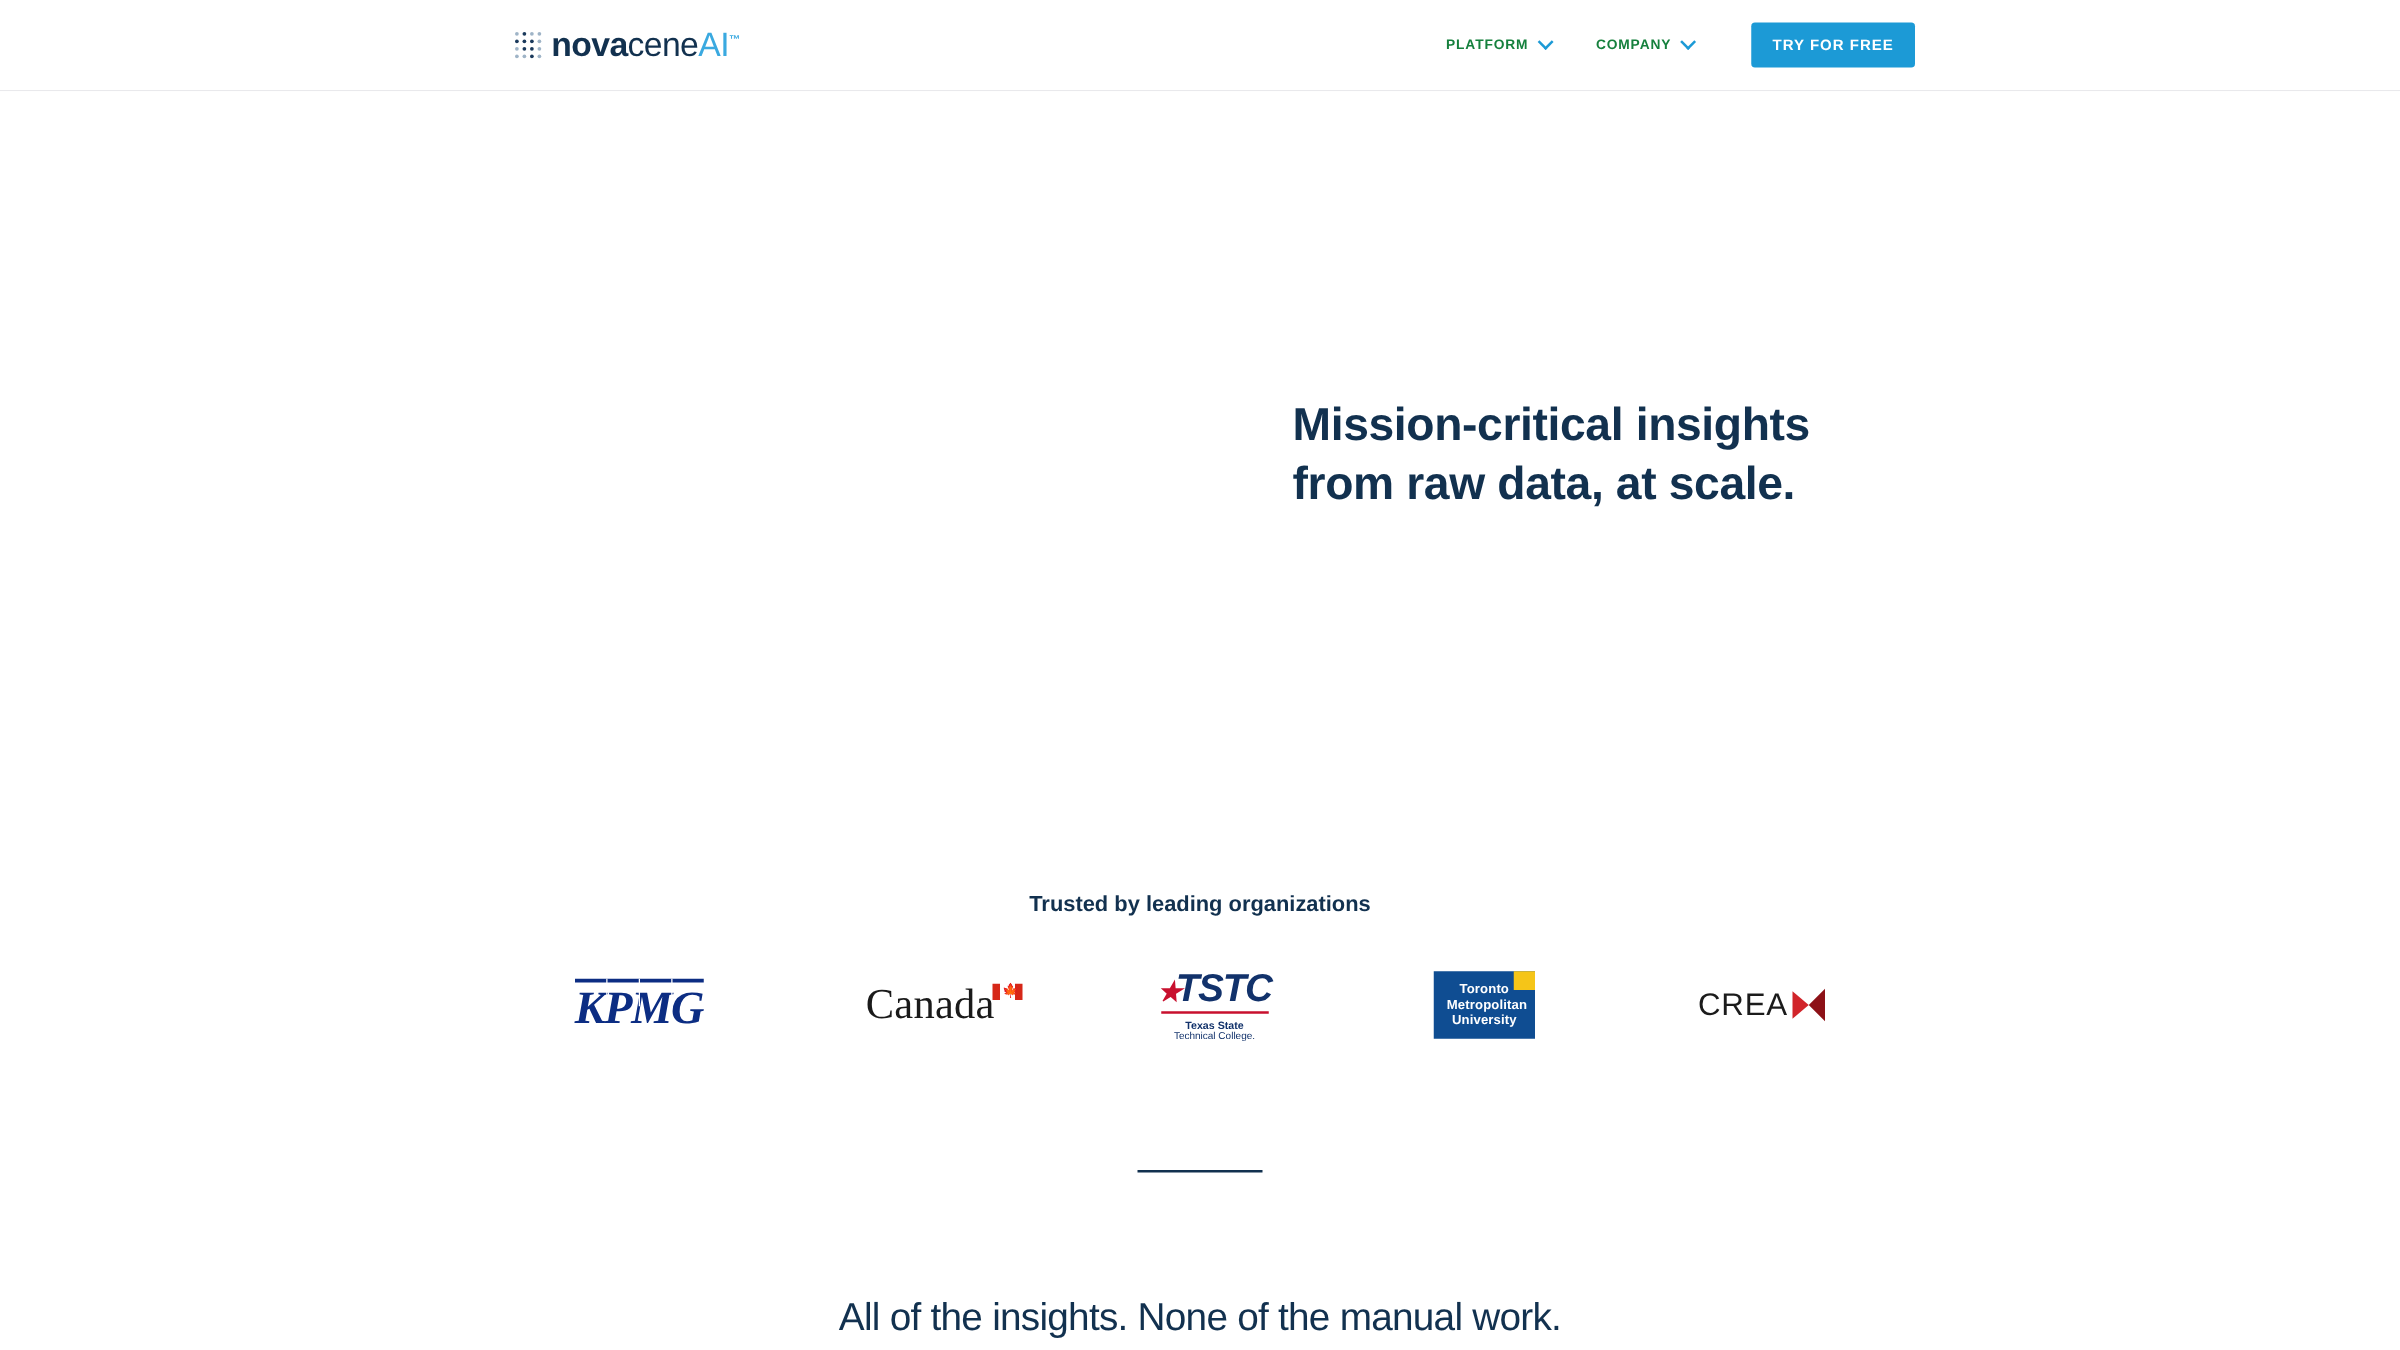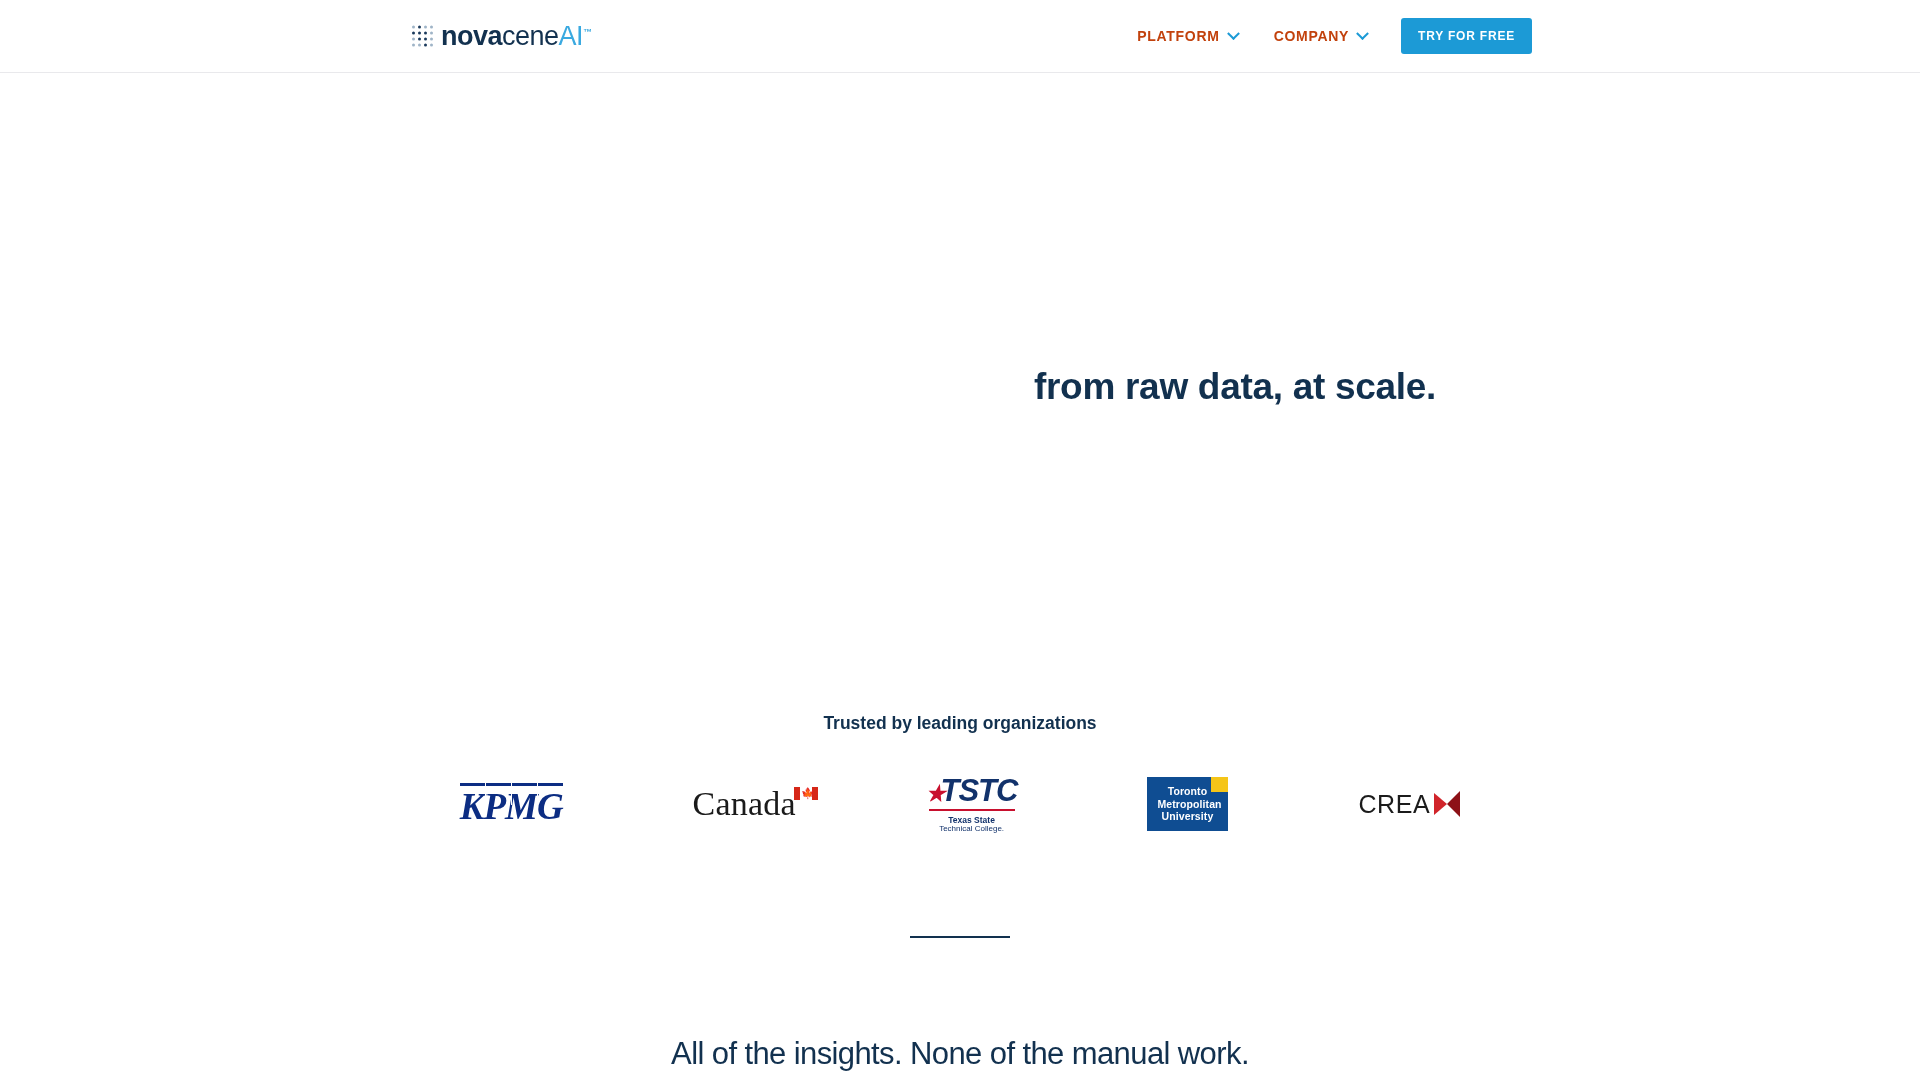--- a/index.html
+++ b/index.html
@@ -63,36 +63,36 @@
     transform: translateY(-50%);
     display: flex;
     align-items: center;
     gap: 0;
   }
   .nav-item {
     display: flex;
     align-items: center;
     gap: 9px;
     padding: 0 18px;
-    font-size: 14px;
+    font-size: 11px;
     font-weight: 700;
     letter-spacing: 0.7px;
-    color: #c2410c;
+    color: #15803d;
     cursor: pointer;
     text-transform: uppercase;
     white-space: nowrap;
   }
   .chev {
     width: 9px; height: 9px;
     border-right: 2px solid #1c9ad6;
     border-bottom: 2px solid #1c9ad6;
     transform: rotate(45deg) translate(-2px,-2px);
   }
   .cta {
-    margin-left: 16px;
+    margin-left: 28px;
     background: #1c9ad6;
     color: #ffffff;
     font-size: 12px;
     font-weight: 700;
     letter-spacing: 0.8px;
     padding: 11px 17px;
     border: none;
     border-radius: 3px;
     cursor: pointer;
     text-transform: uppercase;
@@ -337,21 +337,21 @@
       <span>COMPANY</span>
       <span class="chev"></span>
     </div>
     <button class="cta">TRY FOR FREE</button>
   </nav>
 </header>
 
 <section class="hero">
   <div class="hero-copy">
     <h1 class="hero-title">
-      <br>
+      <span>Mission-critical insights</span><br>
       <span>from raw data, at scale.</span>
     </h1>
   </div>
 </section>
 
 <section class="trusted">
   <h2 class="trusted-title">Trusted by leading organizations</h2>
 
   <div class="logos">
 

